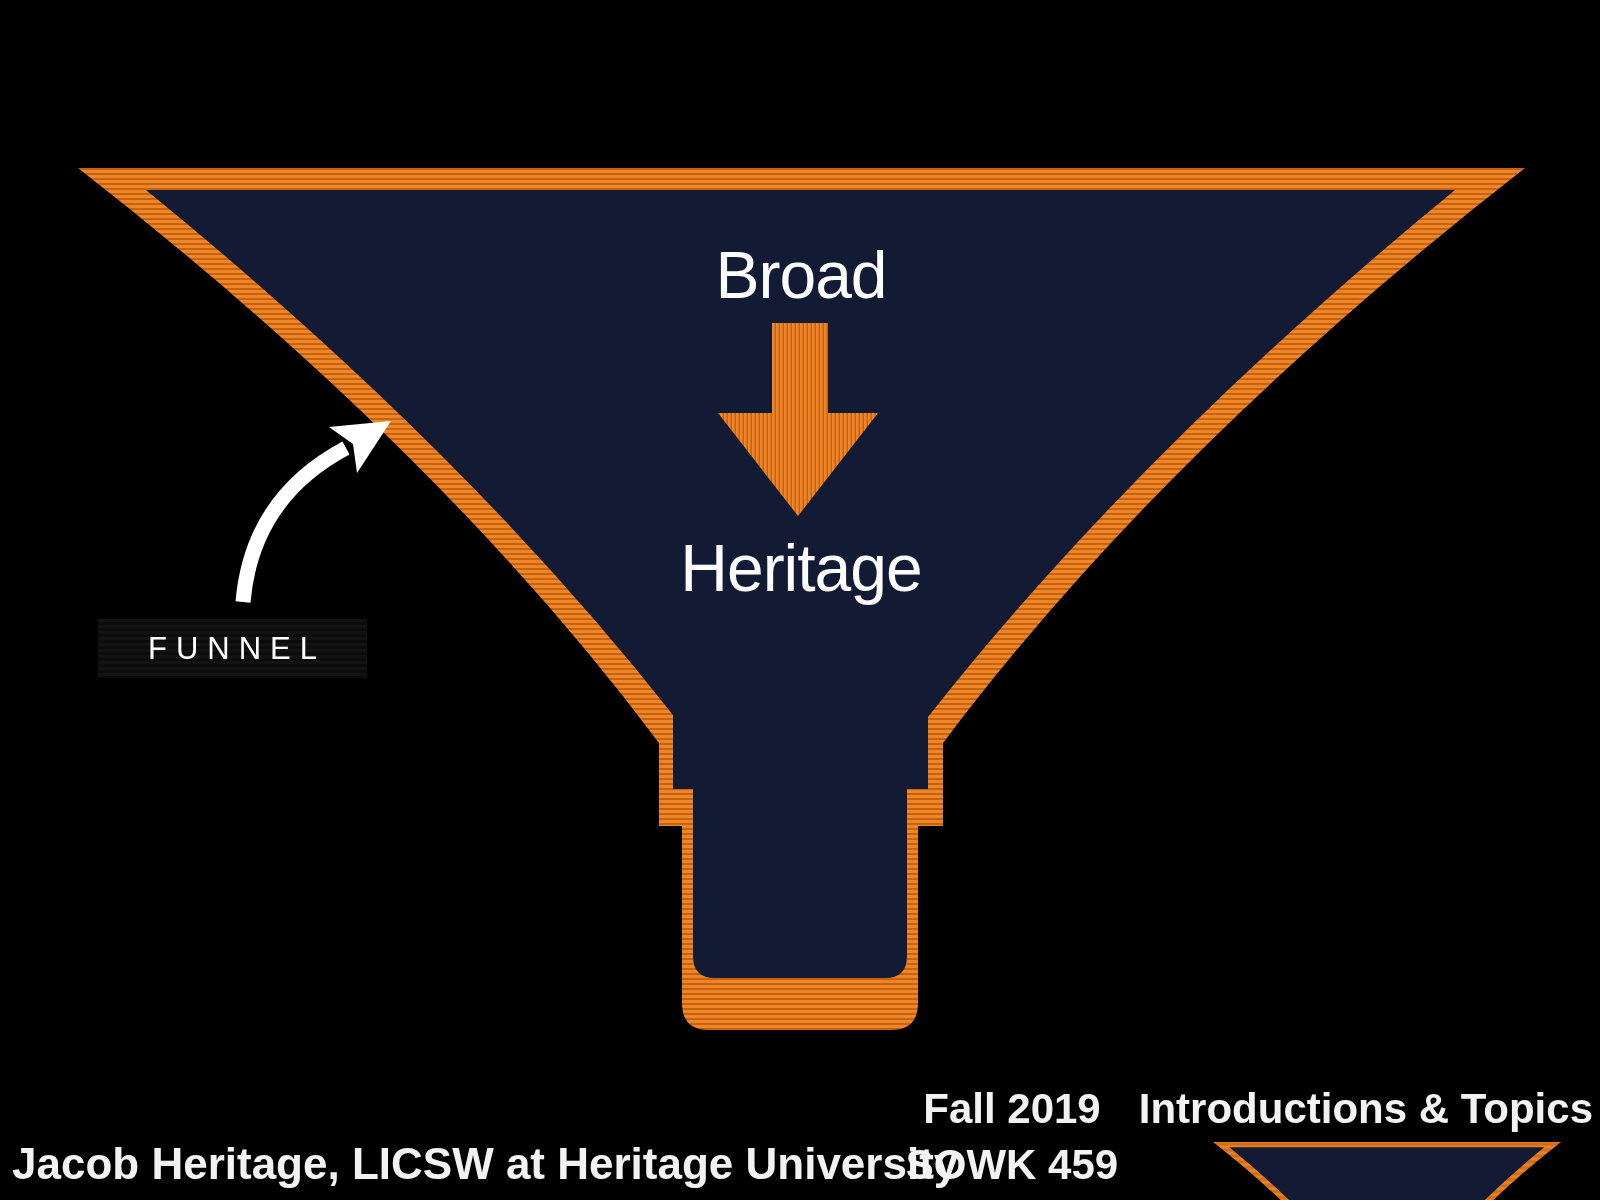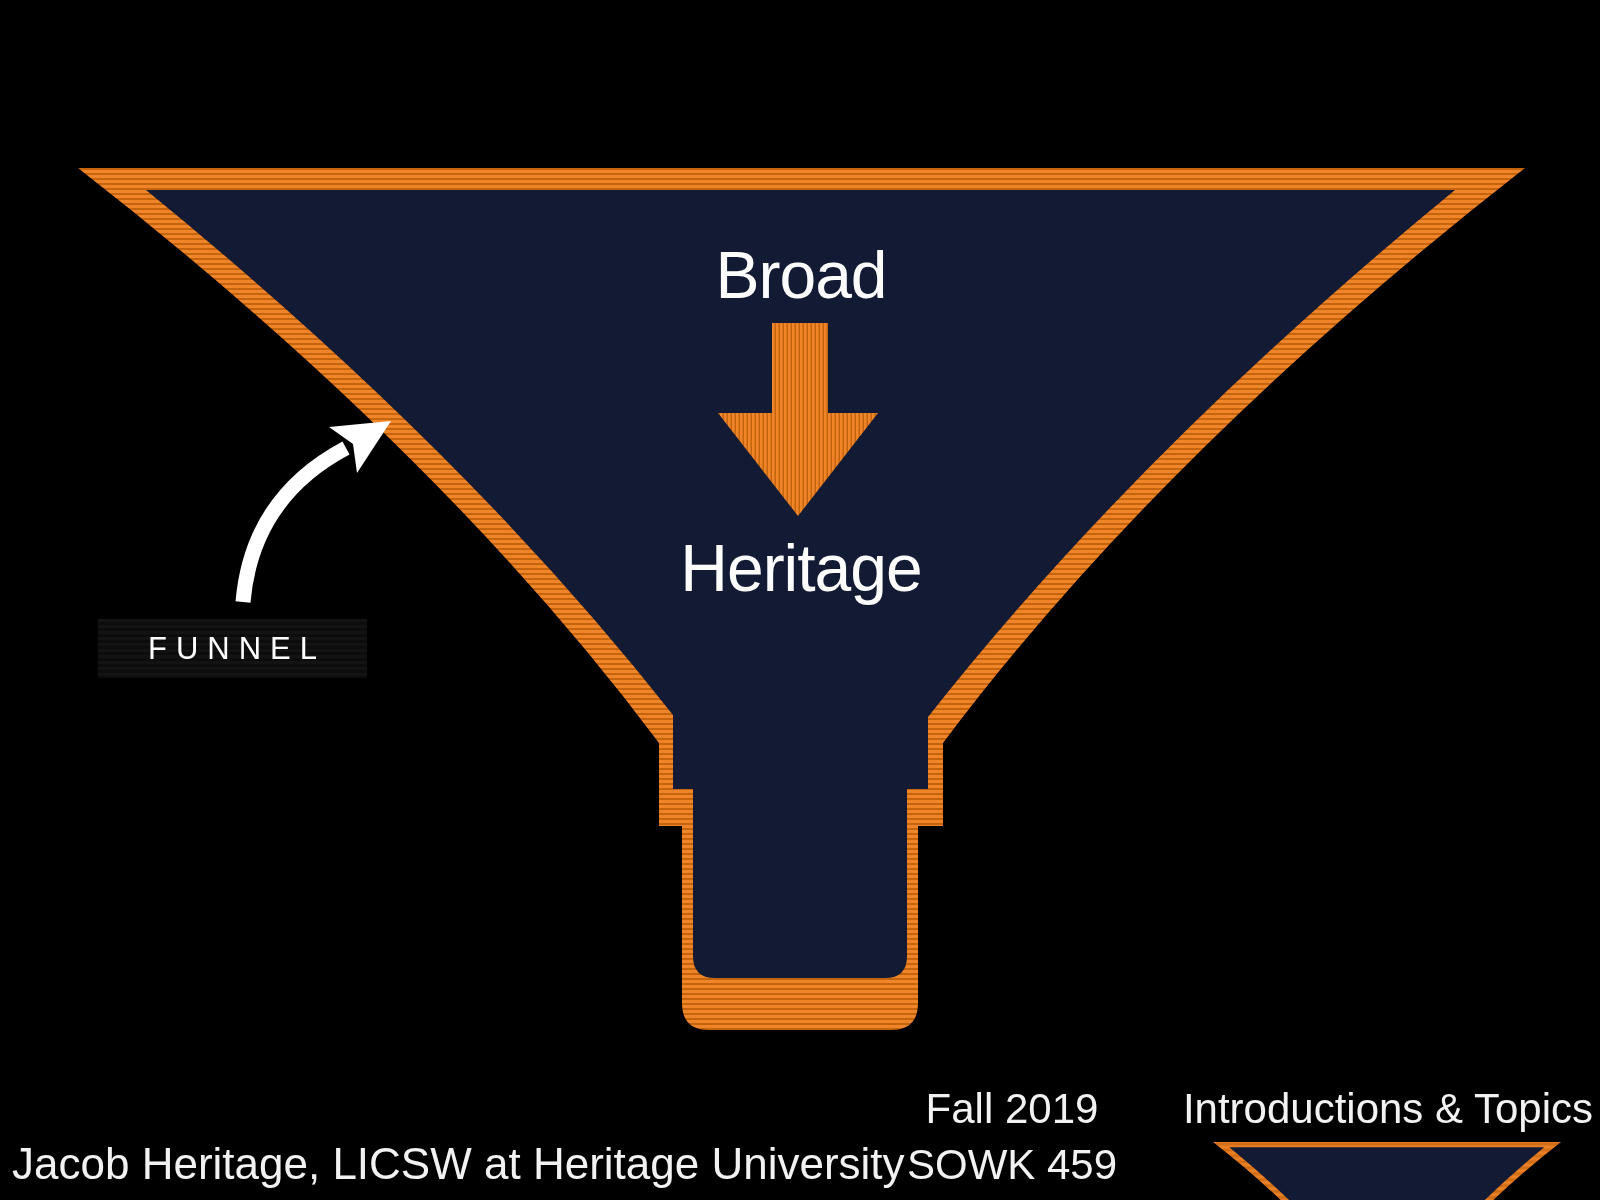--- a/index.html
+++ b/index.html
@@ -25,21 +25,21 @@
   }
   .funnel-label-box{
     left:98px;top:584px;width:269px;height:59px;
     background:repeating-linear-gradient(180deg,#131313 0 3px,#0c0c0c 3px 6px);
     display:flex;align-items:center;justify-content:center;margin-top:35px;
   }
   .funnel-label-text{
     font-size:31px;font-weight:400;letter-spacing:9px;line-height:1;
     color:#ffffff;padding-left:9px;
   }
-  .footer-text{font-size:42px;font-weight:400;line-height:1;color:#f2f2f2;}
+  .footer-text{font-size:42px;font-weight:700;line-height:1;color:#f2f2f2;}
   .footer-author{left:12px;top:1142px;font-size:44px;}
   .footer-term{left:1012px;top:1088px;transform:translateX(-50%);}
   .footer-course{left:1012px;top:1144px;transform:translateX(-50%);}
   .footer-topic{right:7px;top:1088px;margin-left:33px;}
 </style>
 </head>
 <body>
 
 <div class="slide">
 

